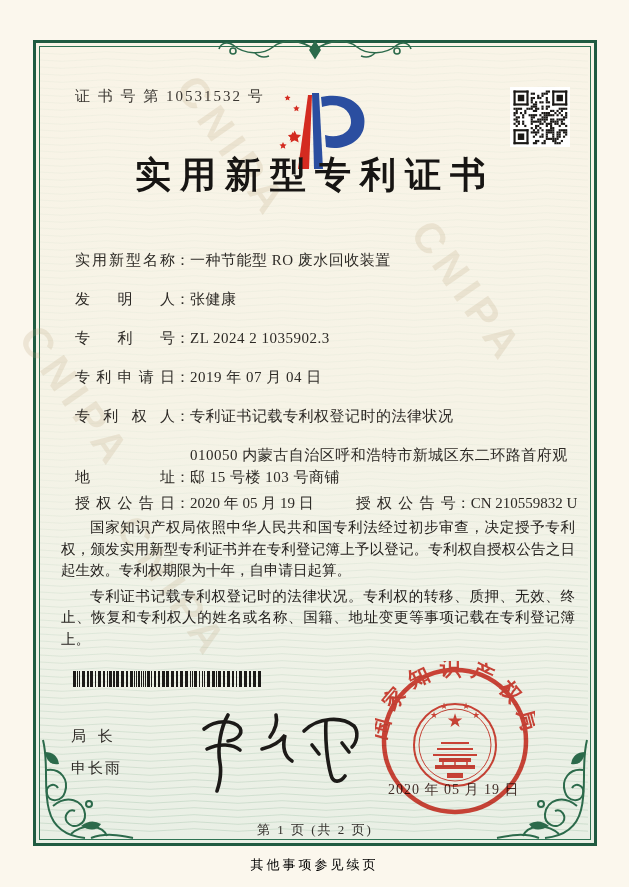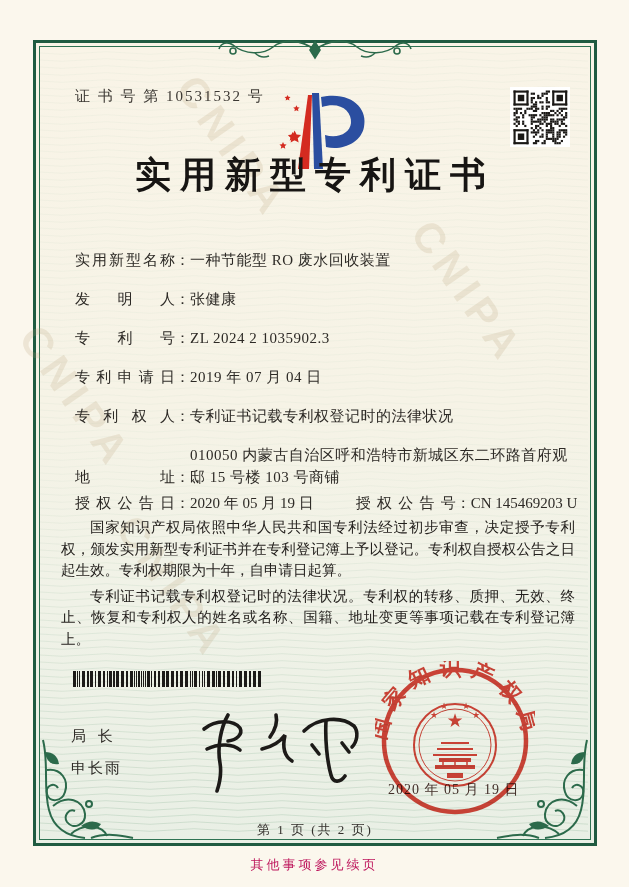--- a/index.html
+++ b/index.html
@@ -46,21 +46,21 @@
   .sig-name{position:absolute;left:35px;top:716px;z-index:2;font-size:15px;letter-spacing:2px;}
   .sig-svg{position:absolute;left:152px;top:652px;z-index:2;}
   
   .seal{position:absolute;left:339px;top:618px;z-index:3;mix-blend-mode:multiply;}
   .seal-date{position:absolute;left:352px;top:738px;z-index:2;font-size:14px;
              letter-spacing:1px;color:#43302a;}
   
   .pagenote{position:absolute;left:0;top:778px;width:100%;text-align:center;z-index:2;
             font-size:13px;color:#33302c;letter-spacing:2px;}
   .footnote{position:absolute;left:0;top:856px;width:100%;text-align:center;z-index:2;
-            font-size:13px;color:#be185d;letter-spacing:3px;}
+            font-size:13px;color:#000000;letter-spacing:3px;}
   .corner{position:absolute;z-index:2;}
   .corner.bl{left:1px;bottom:1px;}
   .corner.br{right:1px;bottom:1px;transform:scaleX(-1);}
   .garland{position:absolute;left:179px;top:-6px;z-index:2;}
 </style>
 </head>
 <body>
 
 <div class="page">
   <div class="frame">
@@ -463,21 +463,21 @@
           <span class="colon">：</span>
           <span class="fvalue">010050 内蒙古自治区呼和浩特市新城区东二环路首府观邸 15 号楼 103 号商铺</span>
         </div>
         <div class="grantrow">
           <span class="flabel">授权公告日</span>
           <span class="colon">：</span>
           <span>2020 年 05 月 19 日</span>
 <span class="grant2">
             <span class="flabel">授权公告号</span>
             <span class="colon">：</span>
-            <span>CN 145469203 U</span>
+            <span>CN 210559832 U</span>
           </span>
         </div>
       </div>
 
     <div class="paras" id="paras">
         <p>国家知识产权局依照中华人民共和国专利法经过初步审查，决定授予专利权，颁发实用新型专利证书并在专利登记簿上予以登记。专利权自授权公告之日起生效。专利权期限为十年，自申请日起算。</p>
         <p>专利证书记载专利权登记时的法律状况。专利权的转移、质押、无效、终止、恢复和专利权人的姓名或名称、国籍、地址变更等事项记载在专利登记簿上。</p>
       </div>
 
     <div class="barcode" id="barcode">

